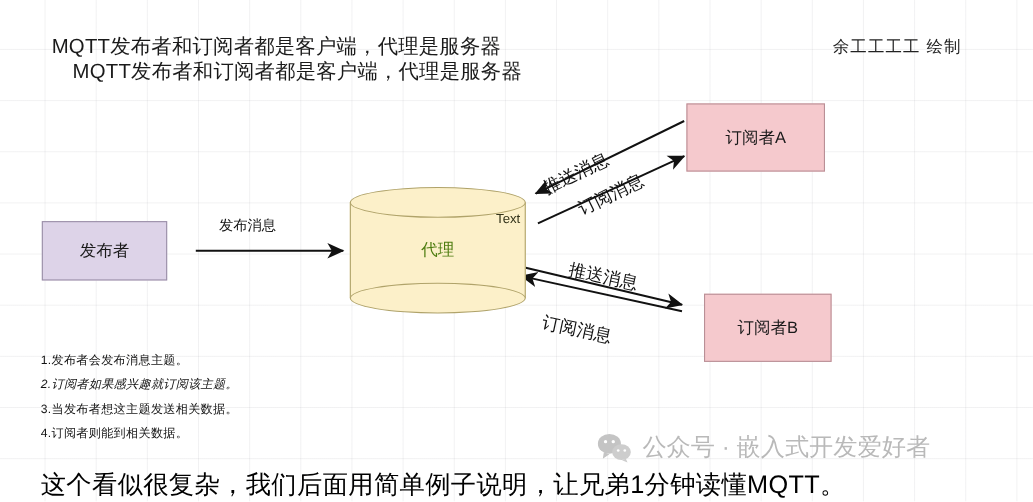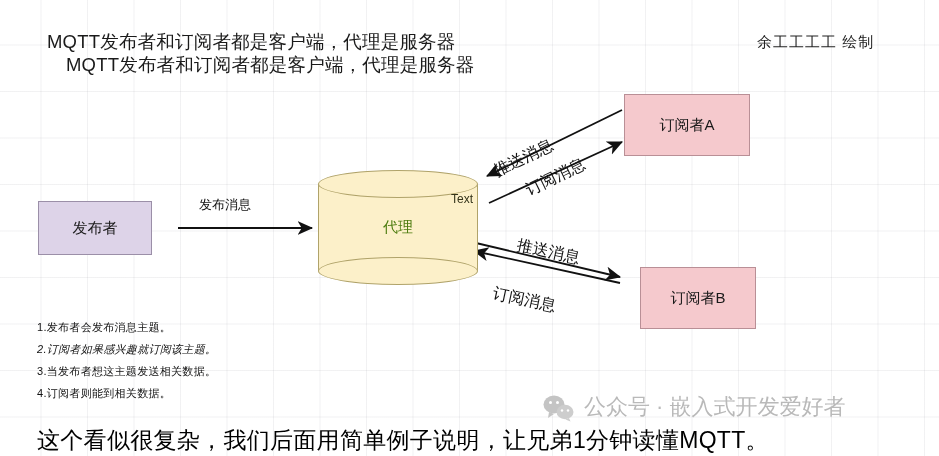--- a/index.html
+++ b/index.html
@@ -115,21 +115,21 @@
     position:absolute;
     font-size:13px;
     color:#111;
     white-space:nowrap;
     text-align:center;
   }
 
   
   .watermark{
     position:absolute;
-    display:flex;align-items:flex-end;gap:9px;
+    display:flex;align-items:center;gap:9px;
     color:#b9b9b9;
     font-size:22px;
     white-space:nowrap;
     user-select:none;
   }
   .wm-icon{display:block;}
 </style>
 </head>
 <body>
 

